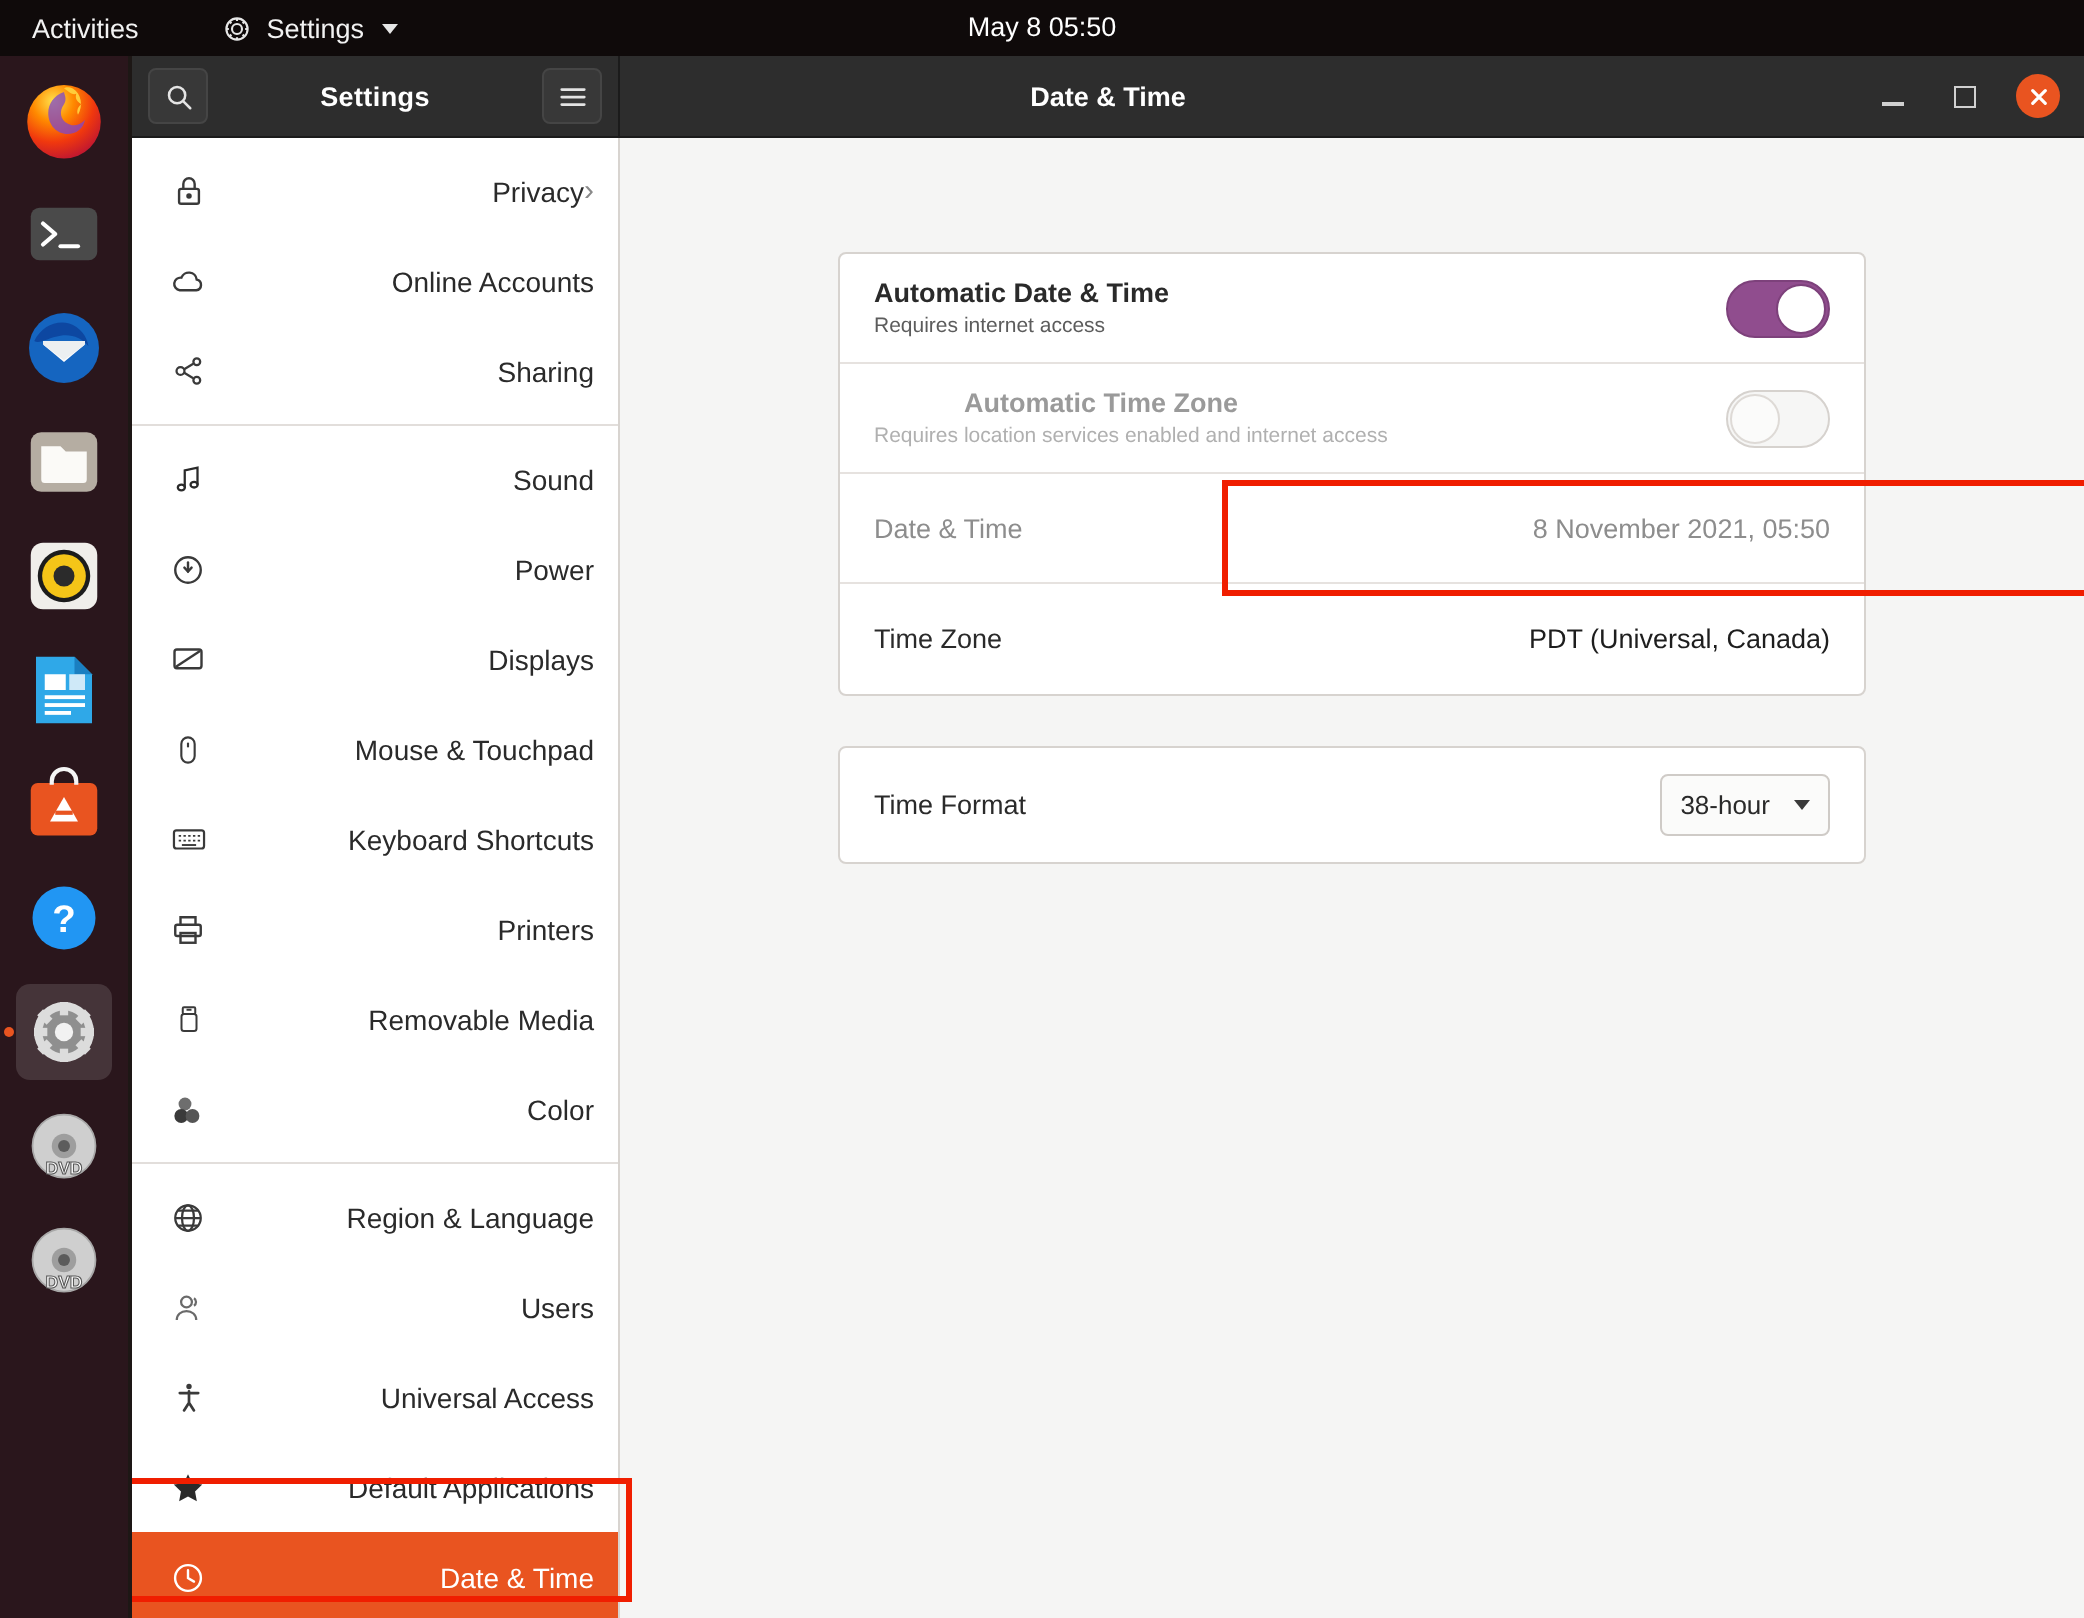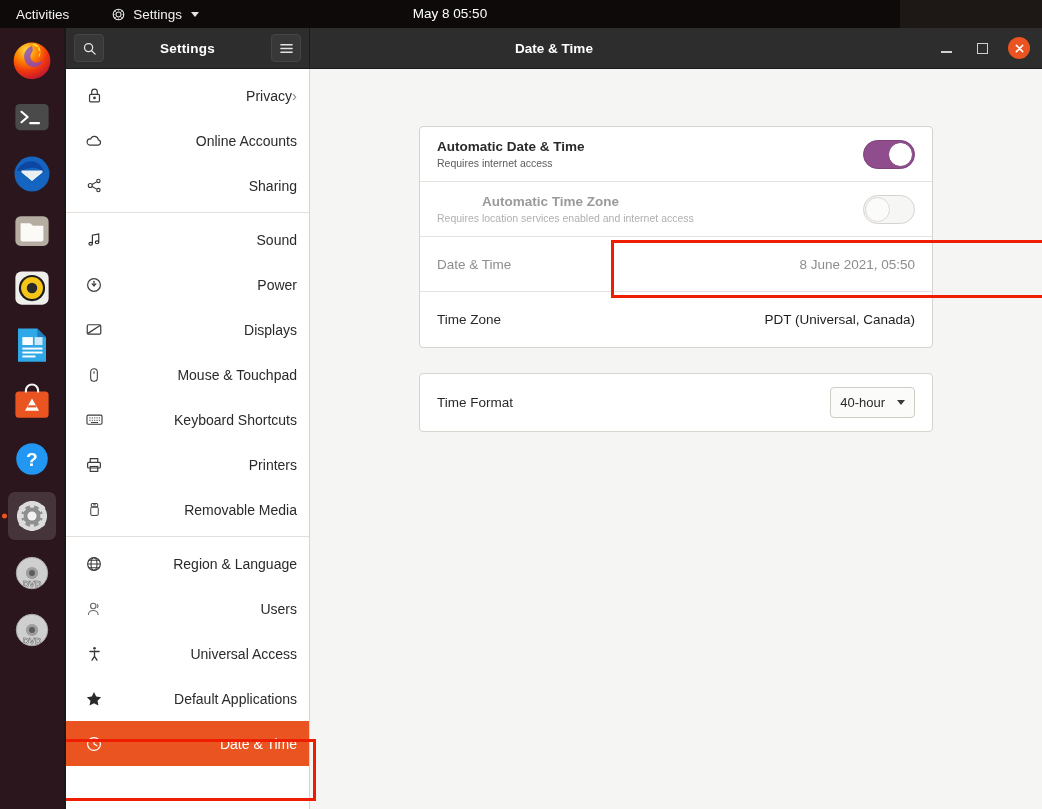--- a/index.html
+++ b/index.html
@@ -6,21 +6,21 @@
   html, body {
     width: 1042px; height: 809px;
     overflow: hidden;
     font-family: "Liberation Sans", sans-serif;
     background: #1d1715;
   }
 
   
   #topbar {
     position: absolute; top: 0; left: 0;
-    width: 900px; height: 28px;
+    width: 1042px; height: 28px;
     background: #0f0a0a;
     color: #ffffff;
     display: flex; align-items: center;
     font-size: 13.5px;
   }
   #activities { margin-left: 10px; padding: 2px 6px; color:#f2f2f2; }
   #app-menu {
     display: flex; align-items: center; gap: 7px;
     margin-left: 36px; color: #f2f2f2;
   }
@@ -490,20 +490,30 @@
         <span class="ico">
           <svg width="15" height="17" viewBox="0 0 24 24" fill="none" stroke="#3a3a3a" stroke-width="1.6">
             <rect x="7" y="2.5" width="10" height="5.5" rx="1"></rect>
               <rect x="6" y="8" width="12" height="13.5" rx="2"></rect>
             <path d="M10 4.6h4"></path>
           </svg>
         </span>
         <span class="lbl">Removable Media</span>
       </div>
 
+      <div class="nav-item">
+        <span class="ico">
+          <svg width="18" height="18" viewBox="0 0 24 24">
+            <circle cx="10" cy="8" r="4.3" fill="#6e6e6e"></circle>
+            <circle cx="7.5" cy="16" r="4.6" fill="#3a3a3a"></circle>
+            <circle cx="15" cy="16" r="4.6" fill="#555555"></circle>
+          </svg>
+        </span>
+        <span class="lbl">Color</span>
+      </div>
 
       <div class="nav-sep"></div>
 
       <div class="nav-item">
         <span class="ico">
           <svg width="18" height="18" viewBox="0 0 24 24" fill="none" stroke="#3a3a3a" stroke-width="1.5">
             <circle cx="12" cy="12" r="8.5"></circle>
               <ellipse cx="12" cy="12" rx="4" ry="8.5"></ellipse>
               <path d="M3.5 12h17M5 7h14M5 17h14"></path>
           </svg>
@@ -573,38 +583,38 @@
           </div>
           <div class="toggle off">
             <span class="knob"></span>
           </div>
         </div>
 
         <div class="row">
           <div class="texts">
             <span class="r-plain">Date &amp; Time</span>
           </div>
-          <span class="r-value">8 June 2021, 05:50</span>
+          <span class="r-value">8 November 2021, 05:50</span>
         </div>
 
         <div class="row">
           <div class="texts">
             <span class="r-plain-dark">Time Zone</span>
           </div>
           <span class="r-value-dark">PDT (Universal, Canada)</span>
         </div>
       </div>
 
       <div class="card" style="margin-top:25px;">
         <div class="row" style="min-height:57px;">
           <div class="texts">
             <span class="r-plain-dark">Time Format</span>
           </div>
           <div class="combo">
-            <span>40-hour</span>
+            <span>38-hour</span>
             <span class="caret"></span>
           </div>
         </div>
       </div>
 
       <div class="hl" id="hl-timezone"></div>
     </div>
   </div>
 
   <div class="hl" id="hl-sidebar"></div>

